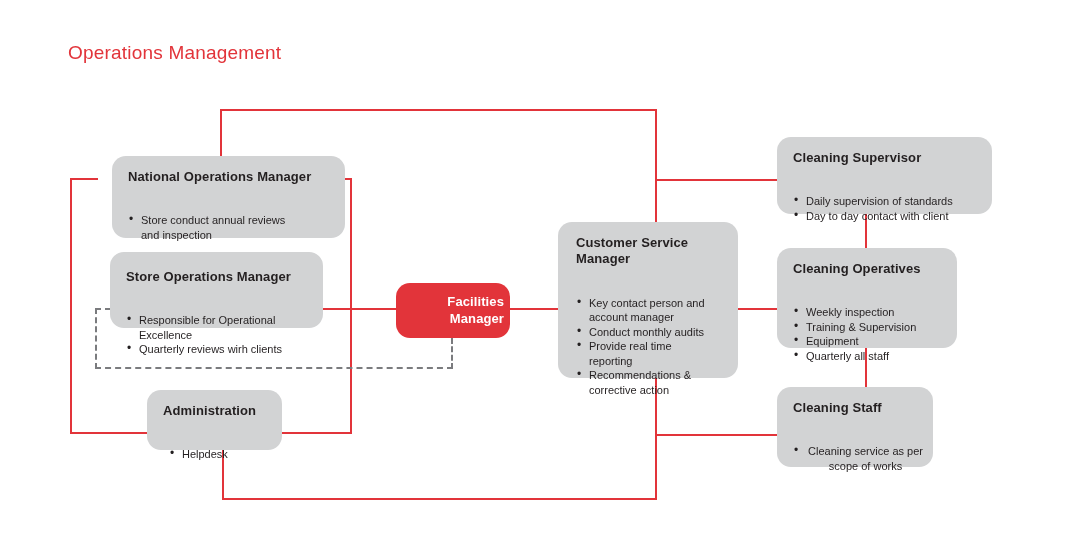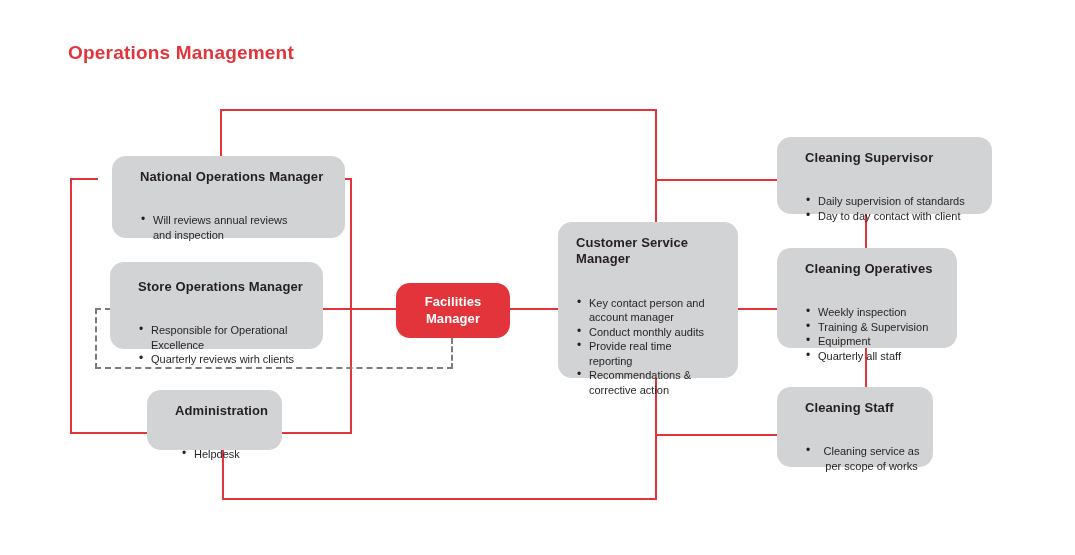--- a/index.html
+++ b/index.html
@@ -12,50 +12,50 @@
   }
   *{margin:0;padding:0;box-sizing:border-box;}
   html,body{background:var(--background);}
   body{font-family:"Liberation Sans","DejaVu Sans",sans-serif;}
   .canvas{
     position:relative;width:1075px;height:555px;overflow:hidden;
     background:var(--background);
   }
   .page-title{
     position:absolute;left:68px;top:42px;
-    font-size:19px;font-weight:bold;letter-spacing:.2px;
+    font-size:19px;font-weight:normal;letter-spacing:.2px;
     color:var(--accent-red);
   }
   
   .hline,.vline{position:absolute;background:var(--accent-red);}
   .hline{height:2px;}
   .vline{width:2px;}
   .hdash,.vdash{position:absolute;background:none;}
   .hdash{height:0;border-top:2px dashed var(--dashed-line);}
   .vdash{width:0;border-left:2px dashed var(--dashed-line);}
   
   .node{
     position:absolute;background:var(--node-fill);border-radius:14px;
-    color:var(--node-text);padding:13px 8px 8px 28px;
+    color:var(--node-text);padding:13px 8px 8px 16px;
   }
   .node-title{
     font-size:13px;font-weight:bold;line-height:1.25;margin-bottom:4px;
     letter-spacing:.1px;
   }
   .bullets{list-style:none;margin-top:28px;}
   .bullets li{
     position:relative;padding-left:13px;font-size:11px;line-height:1.32;
   }
   .bullets li::before{
     content:"\2022";position:absolute;left:1px;top:-1px;font-size:12px;
   }
   .node.accent{
     background:var(--accent-red);color:var(--accent-text);
     display:flex;align-items:center;justify-content:center;
-    text-align:center;padding:6px;
+    text-align:right;padding:6px;
   }
   .node.accent .node-title{margin:0;}
   .node.nom .bullets{max-width:160px;}
   .node.csm{padding-right:6px;}
   .node.csm .bullets{max-width:132px;}
   .node.cst .bullets{max-width:132px;text-align:center;}
 </style>
 </head>
 <body>
 
@@ -84,25 +84,25 @@
   <div class="hline" style="left:655px;top:434px;width:124px"></div>
 
   <div class="hdash" style="left:95px;top:308px;width:16px"></div>
   <div class="vdash" style="left:95px;top:308px;height:61px"></div>
   <div class="hdash" style="left:95px;top:367px;width:358px"></div>
   <div class="vdash" style="left:451px;top:338px;height:31px"></div>
 
   <div class="node nom" style="left:112px;top:156px;width:233px;height:82px">
     <div class="node-title">National Operations Manager</div>
     <ul class="bullets">
-      <li>Will reviews annual reviews and inspection</li>
+      <li>Store conduct annual reviews and inspection</li>
     </ul>
   </div>
 
-  <div class="node" style="left:110px;top:262px;width:213px;height:87px;padding-top:17px">
+  <div class="node" style="left:110px;top:252px;width:213px;height:76px;padding-top:17px">
     <div class="node-title">Store Operations Manager</div>
     <ul class="bullets">
       <li>Responsible for Operational Excellence</li>
       <li>Quarterly reviews wirh clients</li>
     </ul>
   </div>
 
   <div class="node accent" style="left:396px;top:283px;width:114px;height:55px">
     <div class="node-title">Facilities Manager</div>
   </div>

